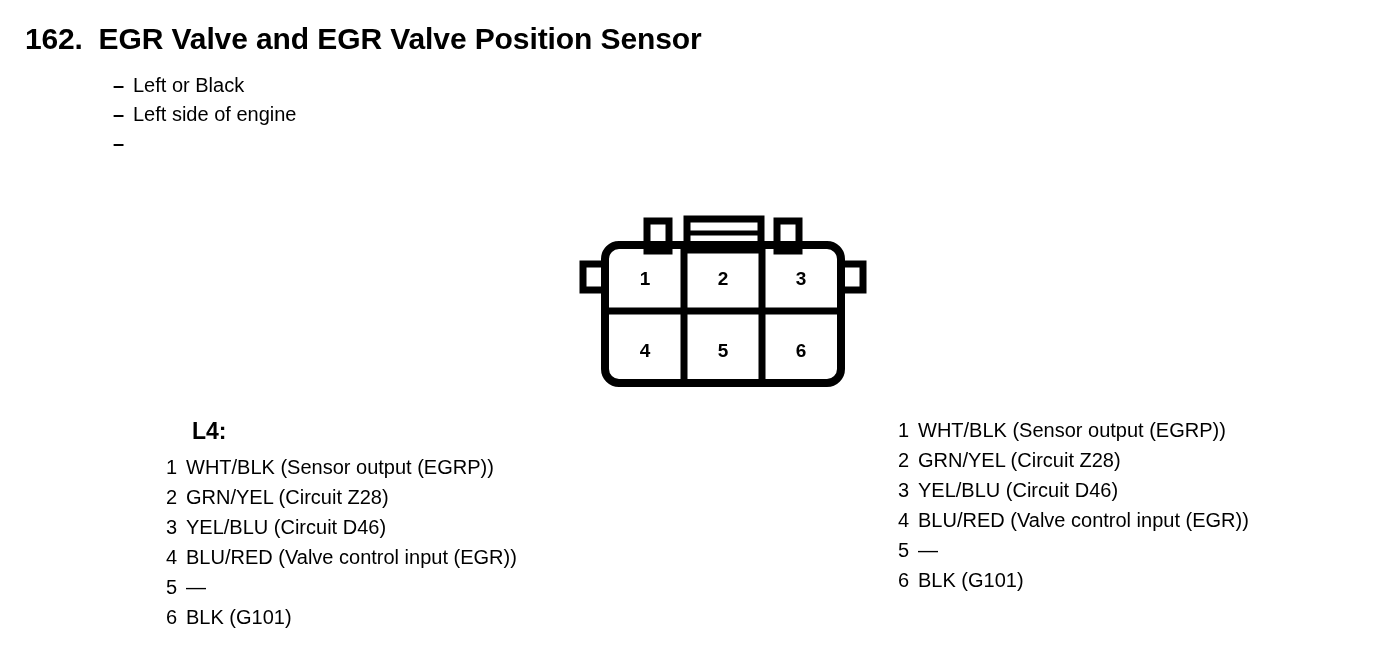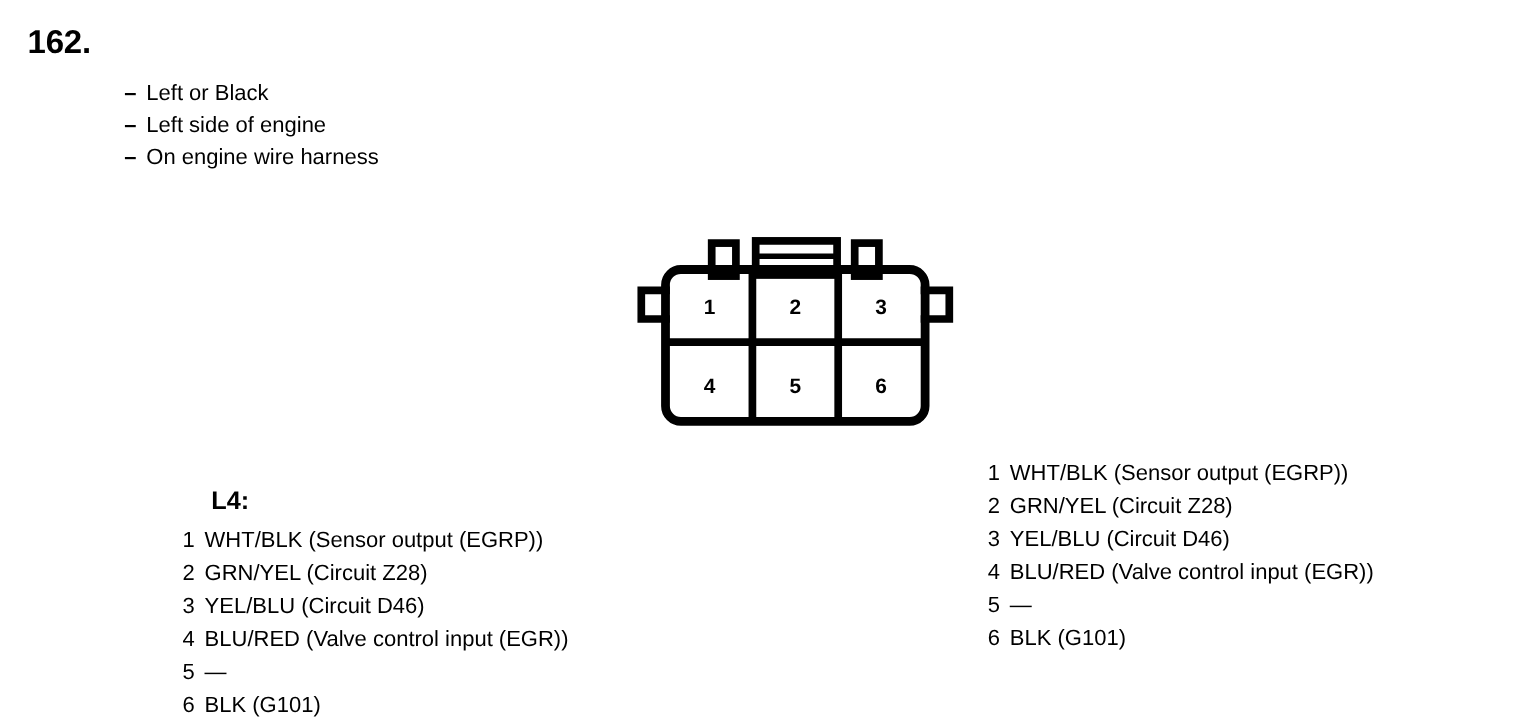--- a/index.html
+++ b/index.html
@@ -82,21 +82,20 @@
   .pin-table.left  { left: 166px; top: 420px; }
   .pin-table.right { left: 898px; top: 420px; }
 
   .pin-heading {
     font-size: 23px;
     font-weight: bold;
     margin-left: 26px;
     margin-bottom: 14px;
     line-height: 1;
     white-space: nowrap;
-    margin-top: 24px;
   }
   .pin-row {
     display: flex;
     align-items: baseline;
     height: 30px;
     white-space: nowrap;
   }
   .pin-index {
     font-size: 20px;
     width: 20px;
@@ -106,34 +105,34 @@
     font-size: 20px;
     line-height: 1;
     margin-left: 0px;
   }
 </style>
 </head>
 <body>
 
 <div class="title-row">
   <span class="title-num">162.</span>
+  <span class="title-text">EGR Valve and EGR Valve Position Sensor</span>
 </div>
 
 <div class="bullets">
   <div class="bullet-line">
     <span class="bullet-dash">–</span>
     <span class="bullet-label">Left or Black</span>
   </div>
   <div class="bullet-line">
     <span class="bullet-dash">–</span>
     <span class="bullet-label">Left side of engine</span>
   </div>
   <div class="bullet-line">
     <span class="bullet-dash">–</span>
-    <span class="bullet-label">On engine wire harness</span>
   </div>
 </div>
 
 <div class="connector">
   <svg width="290" height="180" viewBox="0 0 290 180" xmlns="http://www.w3.org/2000/svg">
     <g fill="none" stroke="#000000" stroke-width="7" stroke-linejoin="miter">
 
       <rect x="69" y="9" width="22" height="30"></rect>
 
       <rect x="199" y="9" width="22" height="30"></rect>

